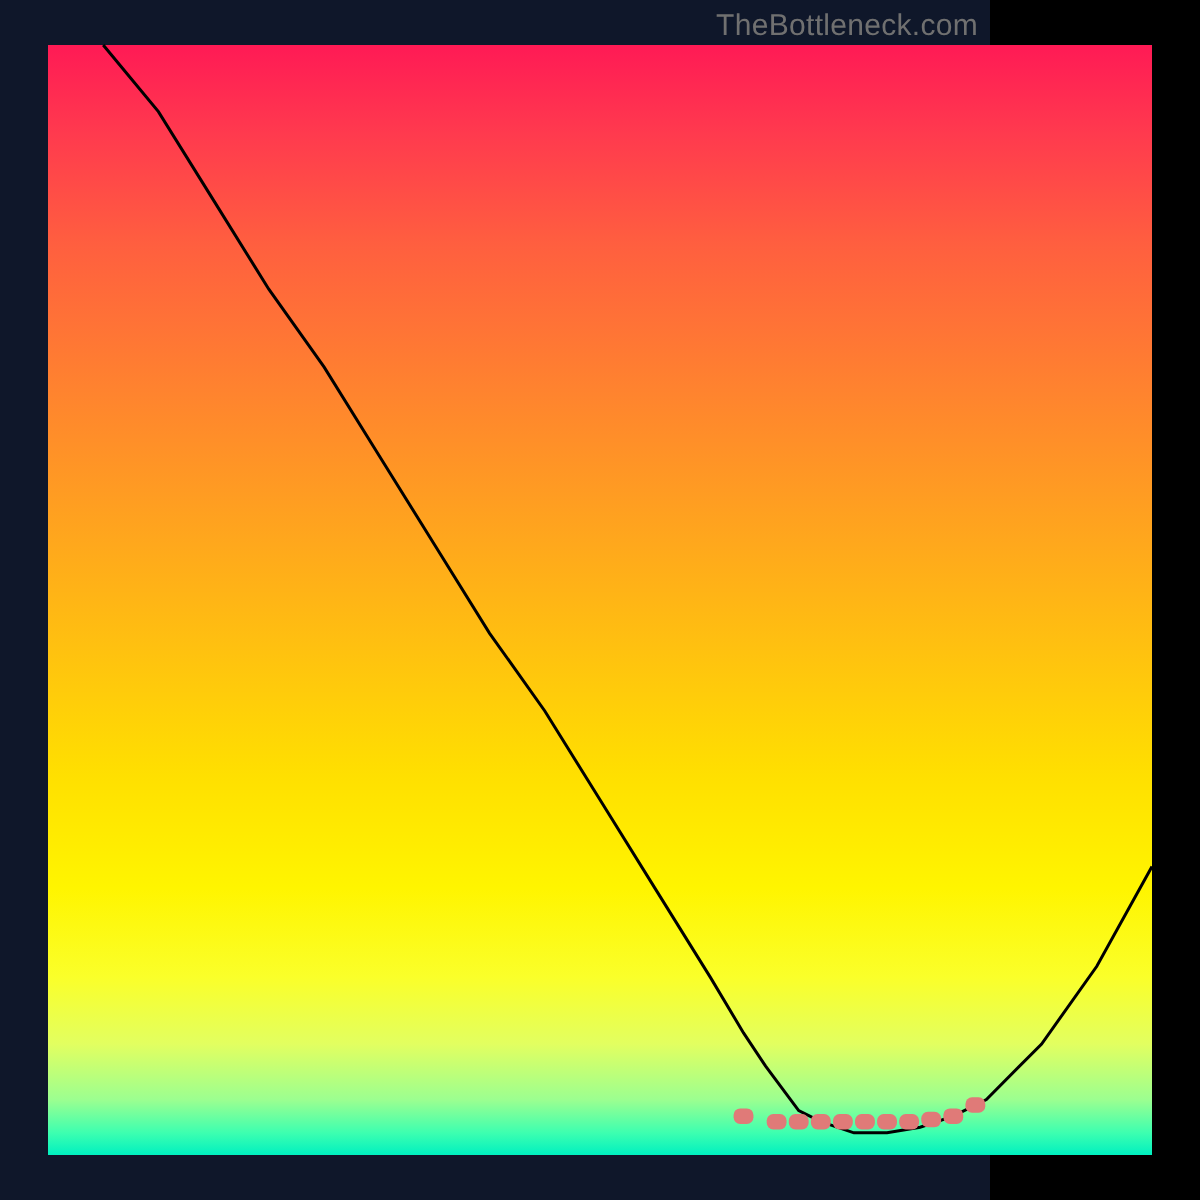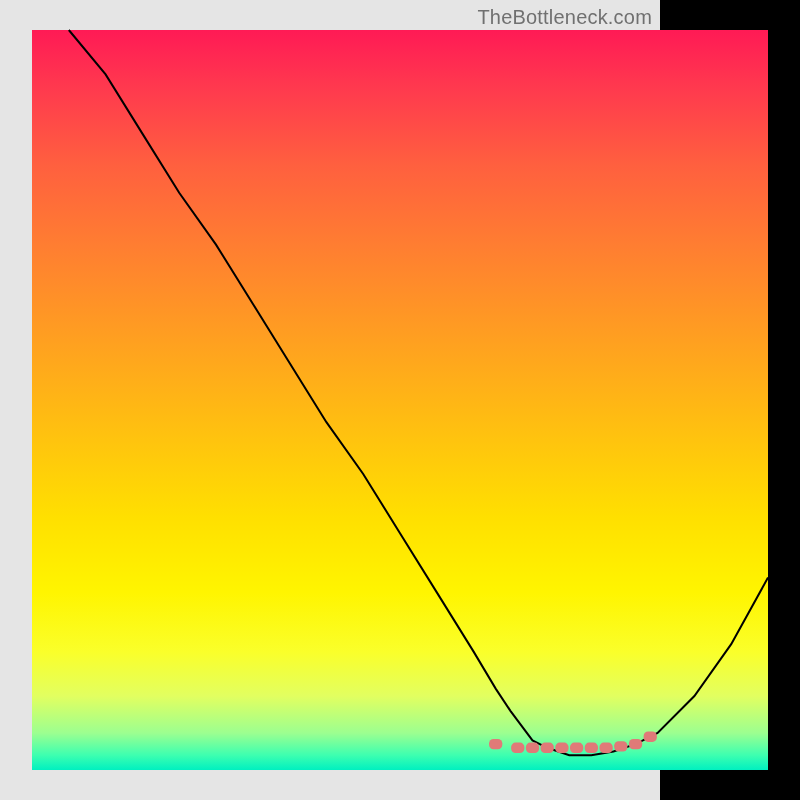--- a/index.html
+++ b/index.html
@@ -7,21 +7,21 @@
     padding: 0;
     background: #000;
     width: 800px;
     height: 800px;
     position: relative;
     font-family: Arial, sans-serif;
   }
   .outer {
     width: 660px;
     height: 800px;
-    background: #e5e5e5;
+    background: #0f172a;
     position: relative;
   }
   .watermark {
     position: absolute;
     top: 6px;
     right: 8px;
     color: #707070;
     font-size: 20px;
     font-weight: 500;
     letter-spacing: 0.2px;

